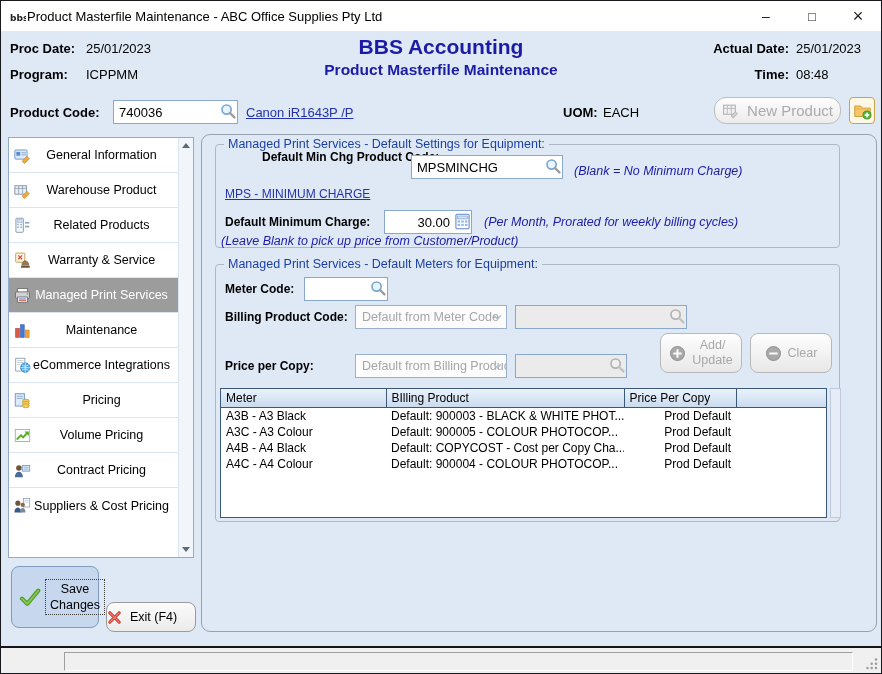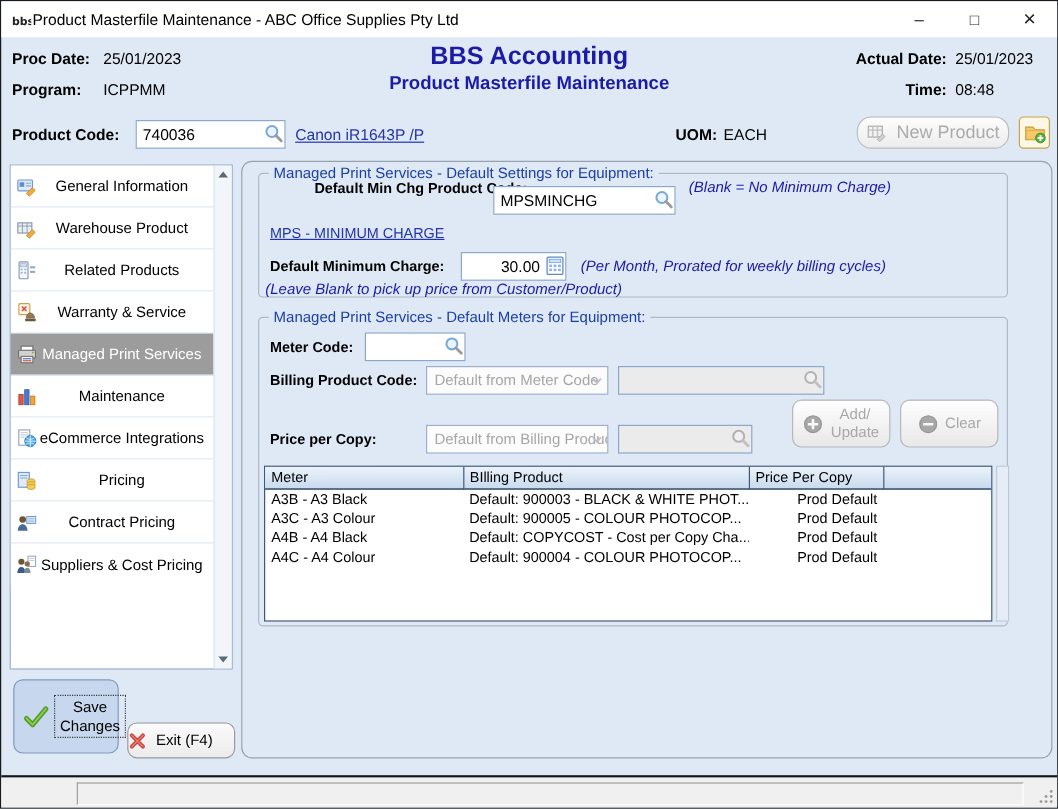--- a/index.html
+++ b/index.html
@@ -272,20 +272,30 @@
               <ellipse cx="11.2" cy="8.6" rx="3.2" ry="1.9" fill="#f4cc55" stroke="#bd9420" stroke-width="0.6"></ellipse>
               <ellipse cx="11.2" cy="10.8" rx="3.2" ry="1.9" fill="#f4cc55" stroke="#bd9420" stroke-width="0.6"></ellipse>
               <ellipse cx="11.2" cy="13" rx="3.2" ry="1.9" fill="#f4cc55" stroke="#bd9420" stroke-width="0.6"></ellipse>
             </svg>
           </span>
           <span class="sb-label">Pricing</span>
         </div>
         <div class="sb-item">
           <span class="sb-icon">
             <svg viewBox="0 0 16 16">
+              <rect x="1.2" y="2.4" width="13.6" height="11.2" fill="#fdfdfd" stroke="#98a8ba" stroke-width="0.8"></rect>
+              <path d="M2.6 11.8 L6.6 7.8 L8.6 9.8 L12.6 5.4" stroke="#58ad28" stroke-width="1.8" fill="none"></path>
+              <polygon points="9.8,4.2 14,4.2 14,8.4" fill="#58ad28"></polygon>
+            </svg>
+          </span>
+          <span class="sb-label">Volume Pricing</span>
+        </div>
+        <div class="sb-item">
+          <span class="sb-icon">
+            <svg viewBox="0 0 16 16">
               <rect x="7.8" y="3.2" width="7" height="5.4" fill="#dceafb" stroke="#6f99cf" stroke-width="0.8"></rect>
               <line x1="9" y1="5" x2="13.6" y2="5" stroke="#8fa8c4" stroke-width="0.7"></line>
               <line x1="9" y1="6.8" x2="13.6" y2="6.8" stroke="#8fa8c4" stroke-width="0.7"></line>
               <circle cx="4.6" cy="5.6" r="2.6" fill="#6d5537"></circle>
               <path d="M0.8 14.4 c0 -3.4 1.8 -5.2 3.8 -5.2 s3.8 1.8 3.8 5.2 z" fill="#4a6a9a"></path>
             </svg>
           </span>
           <span class="sb-label">Contract Pricing</span>
         </div>
         <div class="sb-item">
@@ -324,21 +334,21 @@
       <span class="flabel" style="left:9px; top:5px;padding-left:37px;">Default Min Chg Product Code:</span>
       <span class="tbox-wrap" style="left:195px; top:10px; width:152px;">
         <input value="MPSMINCHG" style="">
         <span class="mag">
             <svg viewBox="0 0 16 16">
               <circle cx="6.2" cy="6.2" r="4.3" fill="#eaf4fd" stroke="#79a8d6" stroke-width="1.6"></circle>
               <line x1="9.4" y1="9.4" x2="13.6" y2="13.6" stroke="#9a9a9a" stroke-width="2.2" stroke-linecap="round"></line>
             </svg>
           </span>
       </span>
-      <span class="hint" style="left:358px; top:4px;">(Blank = No Minimum Charge)</span>
+      <span class="hint" style="left:358px; top:19px;">(Blank = No Minimum Charge)</span>
       <a class="mps-link">MPS - MINIMUM CHARGE</a>
       <span class="flabel" style="left:9px; top:70px;">Default Minimum Charge:</span>
       <span class="tbox-wrap num-input" style="left:168px; top:65px; width:88px;">
         <input value="30.00" style="">
         <span class="mag">
             <svg viewBox="0 0 16 16">
               <rect x="1.8" y="1.2" width="12.4" height="13.6" rx="1" fill="#fff" stroke="#5b87c8"></rect>
               <rect x="3.4" y="2.8" width="9.2" height="2.8" fill="#cfe2f6" stroke="#5b87c8" stroke-width="0.5"></rect>
               <rect x="3.4" y="7" width="2.3" height="2" fill="#8fb6e4"></rect>
               <rect x="6.85" y="7" width="2.3" height="2" fill="#8fb6e4"></rect>

